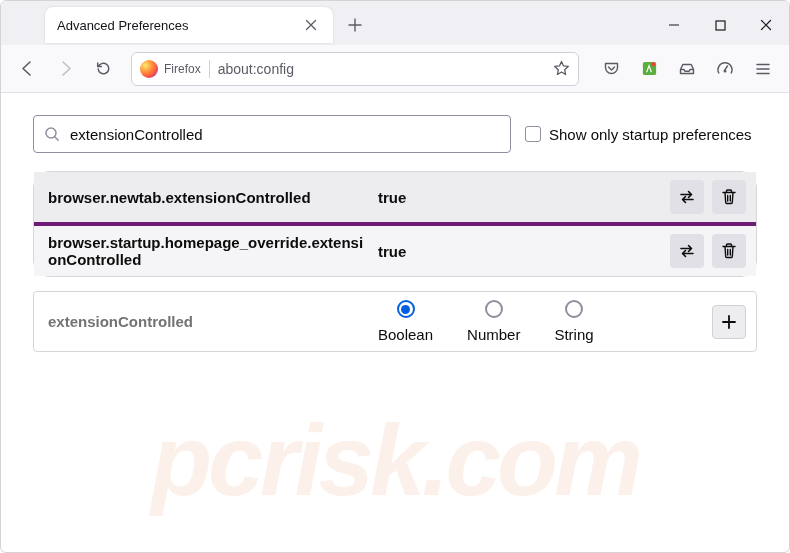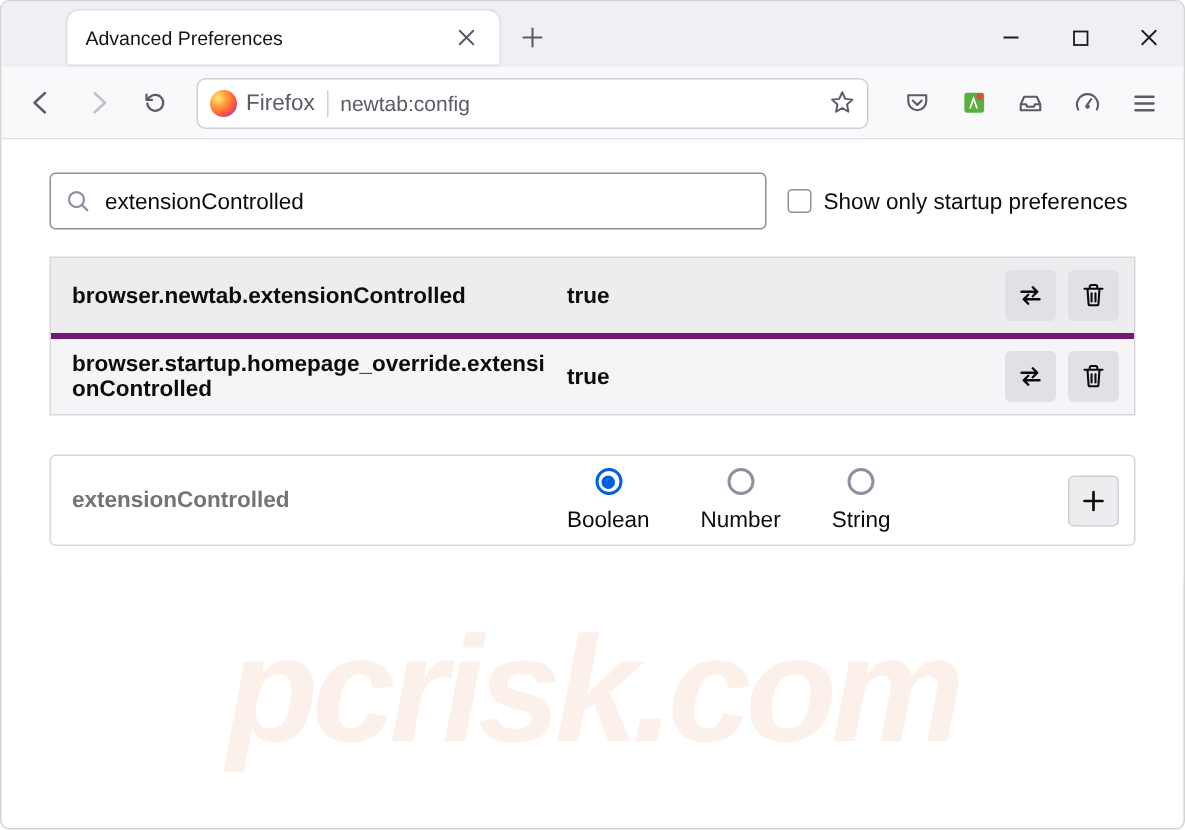--- a/index.html
+++ b/index.html
@@ -13,37 +13,37 @@
 .newtab-btn { width: 32px; height: 32px; display: flex; align-items: center; justify-content: center; margin-left: 6px; cursor: pointer; border-radius: 4px; }
 .win-controls { margin-left: auto; display: flex; }
 .win-btn { width: 46px; height: 44px; display: flex; align-items: center; justify-content: center; cursor: pointer; }
 
 
 .toolbar { height: 48px; background: #f9f9fb; display: flex; align-items: center; padding: 0 8px; gap: 2px; border-bottom: 1px solid #e0e0e6; }
 .tool-btn { width: 36px; height: 36px; display: flex; align-items: center; justify-content: center; cursor: pointer; border-radius: 4px; color: #5b5b66; }
 .tool-btn.disabled { color: #bfbfc9; cursor: default; }
 .urlbar { flex: 1; height: 34px; background: #fff; border: 1px solid #cfcfd8; border-radius: 6px; display: flex; align-items: center; margin: 0 8px; padding: 0 8px; gap: 8px; }
 .urlbar-identity { display: flex; align-items: center; gap: 6px; padding-right: 8px; border-right: 1px solid #cfcfd8; }
-.urlbar-identity span { font-size: 15px; color: #5b5b66; }
+.urlbar-identity span { font-size: 12px; color: #5b5b66; }
 .urlbar-text { flex: 1; font-size: 14px; color: #5b5b66; }
 .urlbar-star { cursor: pointer; }
 .toolbar-icons { display: flex; align-items: center; gap: 2px; padding-left: 4px; }
 
 
 .content { padding: 22px 32px; background: #fff; position: relative; }
 
 
 .search-row { display: flex; align-items: center; gap: 14px; margin-bottom: 18px; }
 .search-box { flex: none; width: 478px; height: 38px; border: 1px solid #8f8f9d; border-radius: 4px; display: flex; align-items: center; padding: 0 10px; gap: 10px; }
 .search-input { border: none; outline: none; flex: 1; font-size: 15px; color: #0c0c0d; background: transparent; }
 .checkbox-label { display: flex; align-items: center; gap: 8px; font-size: 15px; color: #0c0c0d; cursor: pointer; }
 .checkbox { width: 16px; height: 16px; border: 1.5px solid #8f8f9d; border-radius: 3px; }
 
 
-.prefs-box { border: 1px solid #d7d7db; border-radius: 0; margin-bottom: 26px; }
+.prefs-box { border: 1px solid #d7d7db; border-radius: 16px; margin-bottom: 14px; }
 .pref-row { display: flex; align-items: center; min-height: 48px; padding: 8px 10px 8px 14px; background: #ededf0; }
 .pref-row + .pref-row { border-top: 4px solid #701a75; }
 .pref-row.odd { background: #f5f5f7; }
 .pref-name { width: 330px; font-size: 15px; font-weight: 700; color: #0c0c0d; word-break: break-all; padding-right: 8px; }
 .pref-value { flex: 1; font-size: 15px; font-weight: 700; color: #0c0c0d; }
 .pref-actions { display: flex; gap: 8px; }
 .icon-btn { width: 34px; height: 34px; background: #e0e0e6; border-radius: 4px; display: flex; align-items: center; justify-content: center; cursor: pointer; }
 .icon-btn.plain { background: #ededf0; border: 1px solid #d0d0d7; }
 
 
@@ -114,21 +114,21 @@
     <svg width="17" height="17" viewBox="0 0 17 17">
         <path d="M3.2 9a5.3 5.3 0 1 0 1.6-4.3L3 6.4" stroke="#5b5b66" stroke-width="1.5" fill="none" stroke-linecap="round"></path>
         <path d="M2.7 3v3.6h3.6" stroke="#5b5b66" stroke-width="1.5" fill="none" stroke-linecap="round" stroke-linejoin="round"></path>
       </svg>
   </div>
   <div class="urlbar">
     <div class="urlbar-identity">
       <span class="ff-logo"></span>
       <span>Firefox</span>
     </div>
-    <span class="urlbar-text">newtab:config</span>
+    <span class="urlbar-text">about:config</span>
     <span class="urlbar-star">
       <svg width="17" height="17" viewBox="0 0 17 17">
           <path d="M8.5 1.5l2 4.4 4.8.5-3.6 3.3.9 4.8L8.5 12l-4.1 2.5.9-4.8L1.7 6.4l4.8-.5z" stroke="#5b5b66" stroke-width="1.3" fill="none" stroke-linejoin="round"></path>
         </svg>
     </span>
   </div>
   <div class="toolbar-icons">
     <div class="tool-btn">
       <svg width="17" height="17" viewBox="0 0 17 17">
           <path d="M2.5 3.5h12v4c0 3.3-2.7 6-6 6s-6-2.7-6-6v-4z" stroke="#5b5b66" stroke-width="1.4" fill="none" stroke-linejoin="round"></path>

